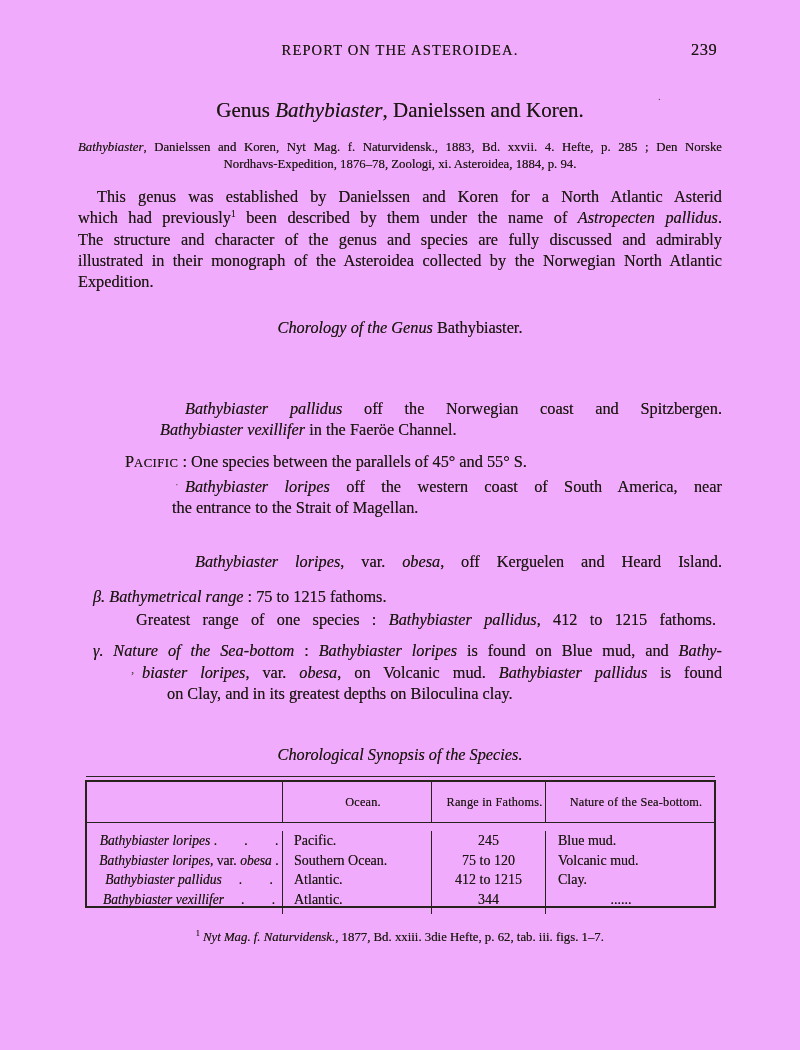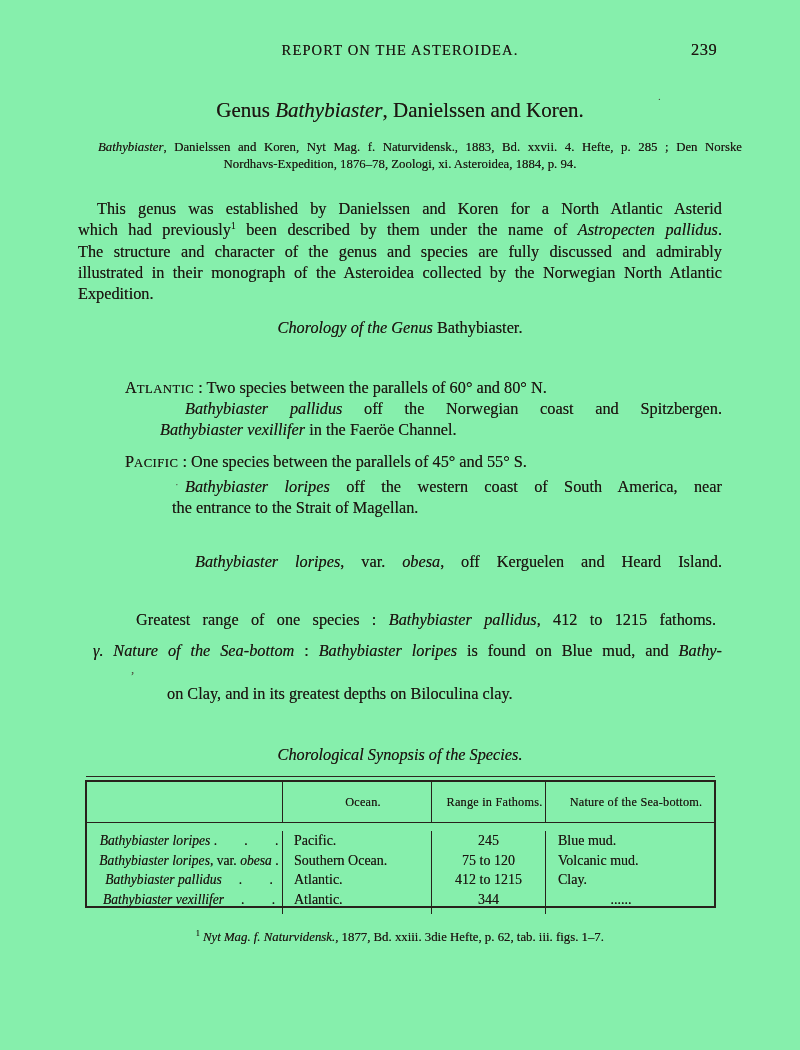--- a/index.html
+++ b/index.html
@@ -1,35 +1,35 @@
 <!DOCTYPE html>
 <html><head>
 <meta charset="utf-8">
 <style>
   html,body{margin:0;padding:0;background:#e8e8e6;}
   .page{
     position:relative;width:800px;height:1050px;margin:0 auto;
-    background:#86efac;color:#1c1712;overflow:hidden;
+    background:#f0abfc;color:#1c1712;overflow:hidden;
     font-family:"Liberation Serif","DejaVu Serif",serif;
     text-shadow:0 0 .35px rgba(30,22,14,.65);
   }
   .line{position:absolute;font-size:16.3px;line-height:21px;white-space:nowrap;}
   .jl{white-space:normal;text-align:justify;text-align-last:justify;}
   .center{text-align:center;white-space:normal;}
   .head{font-size:14.6px;letter-spacing:1.1px;}
   .pagenum{font-size:16.5px;letter-spacing:.5px;}
   .title{font-size:21px;}
   .small{font-size:12.8px;line-height:17px;}
   .r-i{font-style:italic;}
   .r-sc{font-size:.78em;letter-spacing:.45px;}
   .r-u{text-underline-offset:2px;}
   sup{font-size:.58em;vertical-align:super;line-height:0;}
   .intro{position:absolute;left:78px;top:187px;width:644px;}
   .intro .il{height:21.3px;font-size:16.3px;}
-  .indent{padding-left:19px;box-sizing:border-box;margin-top:12px;}
+  .indent{padding-left:19px;box-sizing:border-box;}
   
   .syn-table{
     position:absolute;left:85px;top:780px;width:631px;height:128px;
     box-sizing:border-box;border:2px solid #27221c;border-bottom-width:2.5px;
   }
   .syn-table::before{
     content:"";position:absolute;left:-1px;right:-1px;top:-6px;height:1.4px;background:#2c2620;
   }
   .t-head{display:grid;grid-template-columns:195px 149px 114px 1fr;height:40px;border-bottom:1.8px solid #27221c;}
   .t-hc{display:flex;align-items:center;justify-content:center;font-size:12.3px;letter-spacing:.2px;padding-left:12px;}
@@ -48,47 +48,48 @@
 </head>
 <body>
 
 <div class="page">
 
   <div class="line head center" style="left:78px;top:40px;width:644px;">REPORT ON THE ASTEROIDEA.</div>
   <div class="line pagenum" style="left:691px;top:39px;">239</div>
 
   <div class="line title center" style="left:78px;top:100px;width:644px;"><span>Genus </span><span class="r-i">Bathybiaster</span><span>, Danielssen and Koren.</span></div>
 
-  <div class="line small jl" style="left:78px;top:139px;width:644px;margin-left:20px;"><span class="r-i">Bathybiaster</span><span>, Danielssen and Koren, Nyt Mag. f. Naturvidensk., 1883, Bd. xxvii. 4. Hefte, p. 285 ; Den Norske</span></div>
+  <div class="line small jl" style="left:78px;top:139px;width:644px;"><span class="r-i">Bathybiaster</span><span>, Danielssen and Koren, Nyt Mag. f. Naturvidensk., 1883, Bd. xxvii. 4. Hefte, p. 285 ; Den Norske</span></div>
   <div class="line small center" style="left:78px;top:156px;width:644px;"><span>Nordhavs-Expedition, 1876–78, Zoologi, xi. Asteroidea, 1884, p. 94.</span></div>
 
   <div class="intro">
     <div class="il jl indent"><span>This genus was established by Danielssen and Koren for a North Atlantic Asterid</span></div>
     <div class="il jl"><span>which had previously</span><sup>1</sup><span> been described by them under the name of </span><span class="r-i">Astropecten pallidus</span><span>.</span></div>
     <div class="il jl"><span>The structure and character of the genus and species are fully discussed and admirably</span></div>
     <div class="il jl"><span>illustrated in their monograph of the Asteroidea collected by the Norwegian North Atlantic</span></div>
     <div class="il"><span>Expedition.</span></div>
   </div>
 
   <div class="line center" style="left:78px;top:317px;width:644px;"><span class="r-i">Chorology of the Genus</span><span> Bathybiaster.</span></div>
 
 
-  <div class="line" style="left:125px;top:377px;"><span>A</span><span class="r-sc">TLANTIC</span><span> : Two species between the parallels of 60° and 80° N.</span></div>
   <div class="line jl" style="left:185px;top:398px;width:537px;"><span class="r-i">Bathybiaster pallidus</span><span> off the Norwegian coast and Spitzbergen.</span></div>
   <div class="line" style="left:160px;top:419px;"><span class="r-i">Bathybiaster vexillifer</span><span> in the Faeröe Channel.</span></div>
 
   <div class="line" style="left:125px;top:451px;"><span>P</span><span class="r-sc">ACIFIC</span><span> : One species between the parallels of 45° and 55° S.</span></div>
   <div class="line jl" style="left:185px;top:476px;width:537px;"><span class="r-i">Bathybiaster loripes</span><span> off the western coast of South America, near</span></div>
   <div class="line" style="left:172px;top:497px;"><span>the entrance to the Strait of Magellan.</span></div>
 
   <div class="line jl" style="left:195px;top:551px;width:527px;"><span class="r-i">Bathybiaster loripes</span><span>, var. </span><span class="r-i">obesa</span><span>, off Kerguelen and Heard Island.</span></div>
 
+  <div class="line" style="left:93px;top:586px;"><span class="r-i">β. Bathymetrical range</span><span> : 75 to 1215 fathoms.</span></div>
   <div class="line jl" style="left:136px;top:609px;width:580px;"><span>Greatest range of one species : </span><span class="r-i">Bathybiaster pallidus</span><span>, 412 to 1215 fathoms.</span></div>
 
   <div class="line jl" style="left:93px;top:640px;width:629px;"><span class="r-i">γ. Nature of the Sea-bottom</span><span> : </span><span class="r-i">Bathybiaster loripes</span><span> is found on Blue mud, and </span><span class="r-i">Bathy-</span></div>
+  <div class="line jl" style="left:142px;top:662px;width:580px;"><span class="r-i">biaster loripes</span><span>, var. </span><span class="r-i">obesa</span><span>, on Volcanic mud.  </span><span class="r-i">Bathybiaster pallidus</span><span> is found</span></div>
   <div class="line" style="left:167px;top:683px;"><span>on Clay, and in its greatest depths on Biloculina clay.</span></div>
 
   <div class="line center" style="left:78px;top:744px;width:644px;"><span class="r-i">Chorological Synopsis of the Species.</span></div>
 
   <div class="syn-table">
     <div class="t-head">
       <div class="t-hc"></div>
       <div class="t-hc bl">Ocean.</div>
       <div class="t-hc bl">Range in Fathoms.</div>
       <div class="t-hc bl">Nature of the Sea-bottom.</div>

